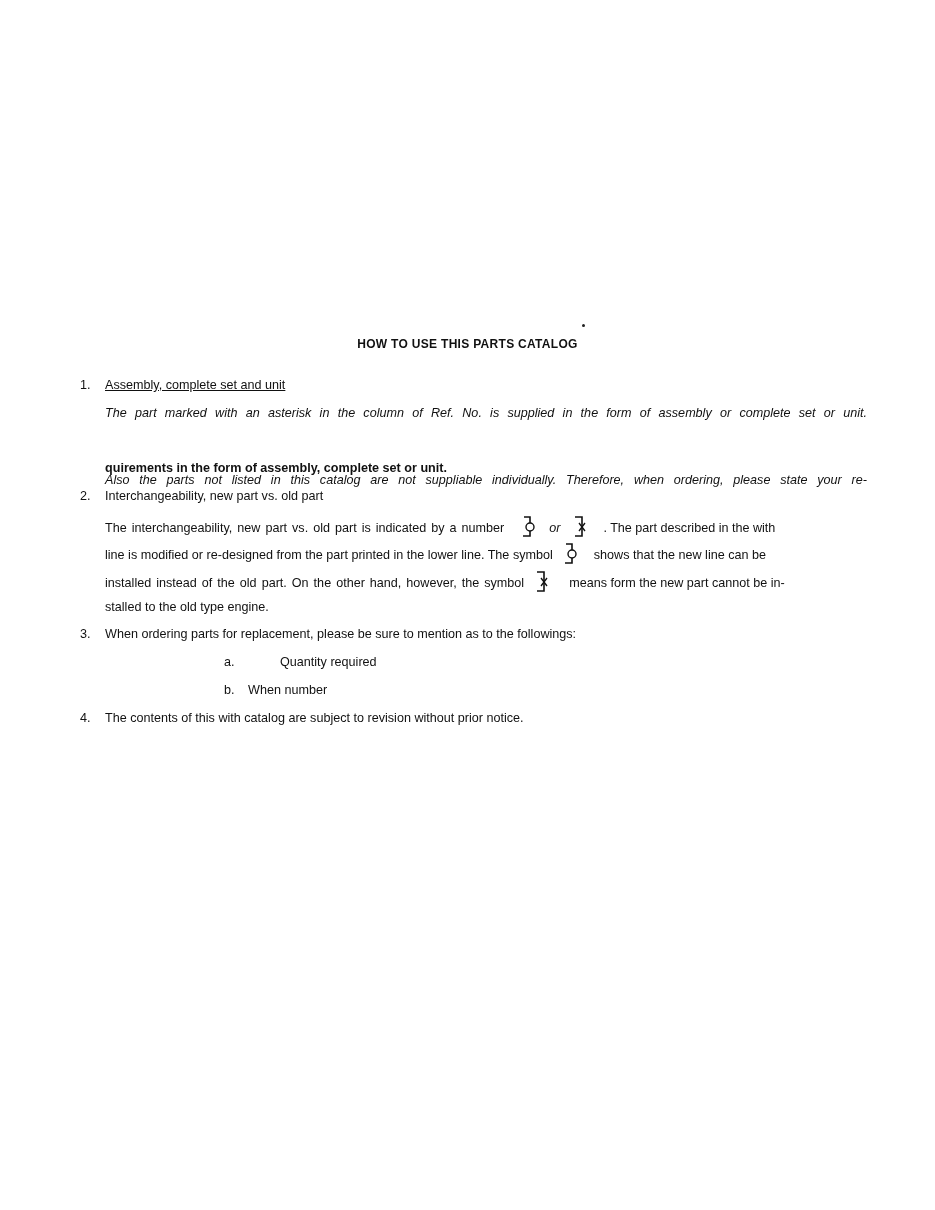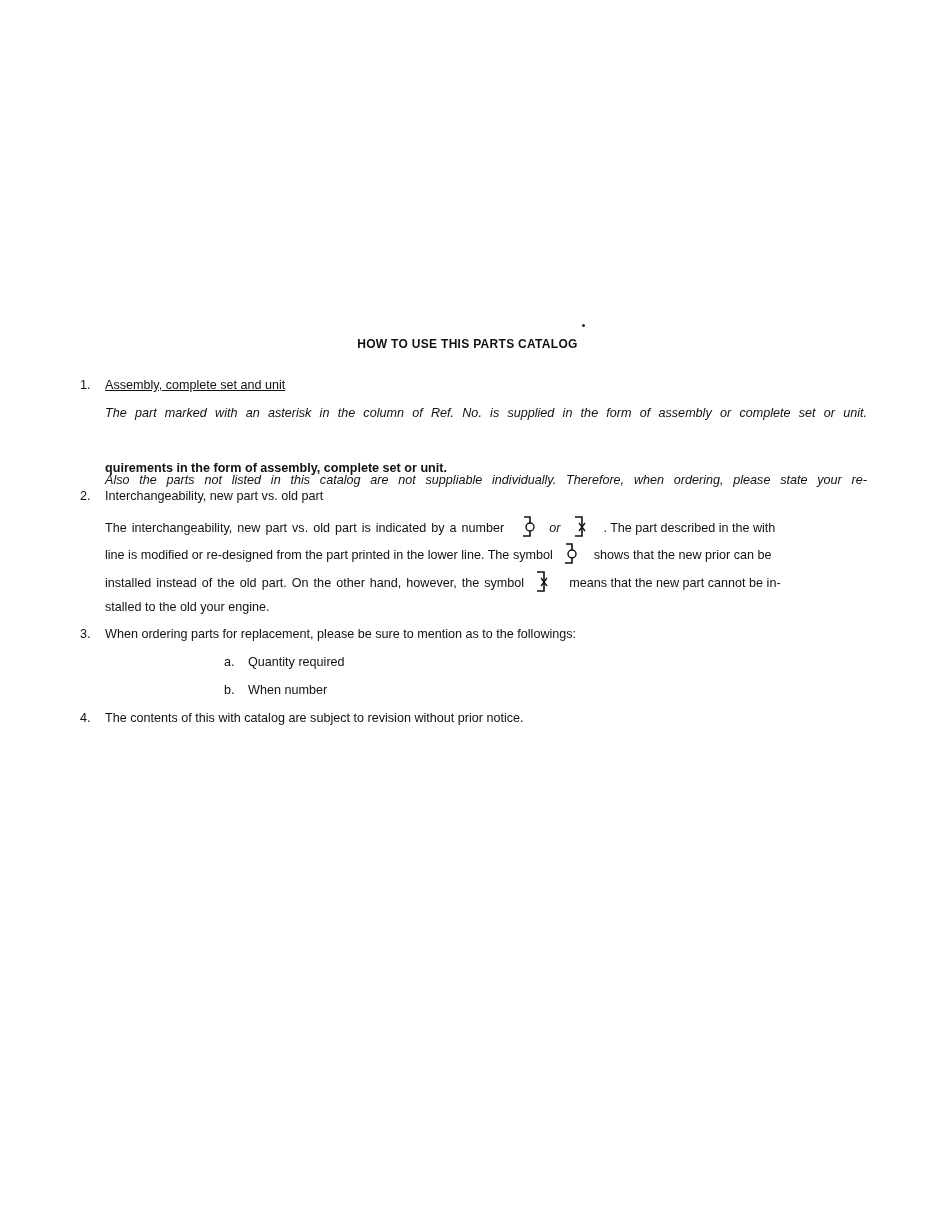--- a/index.html
+++ b/index.html
@@ -63,37 +63,37 @@
 
 <div class="line txt" style="top:543px;">
   <span>line is modified or re-designed from the part printed in the lower line. The symbol</span>
   <span class="sym" style="margin-left:6px;">
     <svg width="18" height="26" viewBox="0 0 18 26">
         <path d="M4 3 H10 V9" stroke="#111" stroke-width="1.6" fill="none"></path>
         <circle cx="10" cy="13" r="4" stroke="#111" stroke-width="1.4" fill="none"></circle>
         <path d="M10 17 V22 H3" stroke="#111" stroke-width="1.6" fill="none"></path>
       </svg>
   </span>
-  <span style="margin-left:6px;">shows that the new prior can be</span>
+  <span style="margin-left:6px;">shows that the new line can be</span>
 </div>
 
 <div class="line txt" style="top:571px;">
   <span style="word-spacing:1.5px;">installed instead of the old part. On the other hand, however, the symbol</span>
   <span class="sym" style="margin-left:6px;">
     <svg width="18" height="26" viewBox="0 0 18 26">
         <path d="M3 3 H10 V22 H3" stroke="#111" stroke-width="1.6" fill="none"></path>
         <path d="M7 9 L13 17 M13 9 L7 17" stroke="#111" stroke-width="1.3"></path>
       </svg>
   </span>
-  <span style="margin-left:10px;">means that the new part cannot be in-</span>
+  <span style="margin-left:10px;">means form the new part cannot be in-</span>
 </div>
 
-<div class="line txt" style="top:599px;">stalled to the old your engine.</div>
+<div class="line txt" style="top:599px;">stalled to the old type engine.</div>
 
 <div class="line num" style="top:626px;">3.</div>
 <div class="line txt" style="top:626px;">When ordering parts for replacement, please be sure to mention as to the followings:</div>
 <div class="line sub-letter" style="top:654px;">a.</div>
-<div class="line sub-text" style="top:654px;">Quantity required</div>
+<div class="line sub-text" style="top:654px;margin-left:32px;">Quantity required</div>
 <div class="line sub-letter" style="top:682px;">b.</div>
 <div class="line sub-text" style="top:682px;">When number</div>
 
 <div class="line num" style="top:710px;">4.</div>
 <div class="line txt" style="top:710px;">The contents of this with catalog are subject to revision without prior notice.</div>
 
 </body></html>

